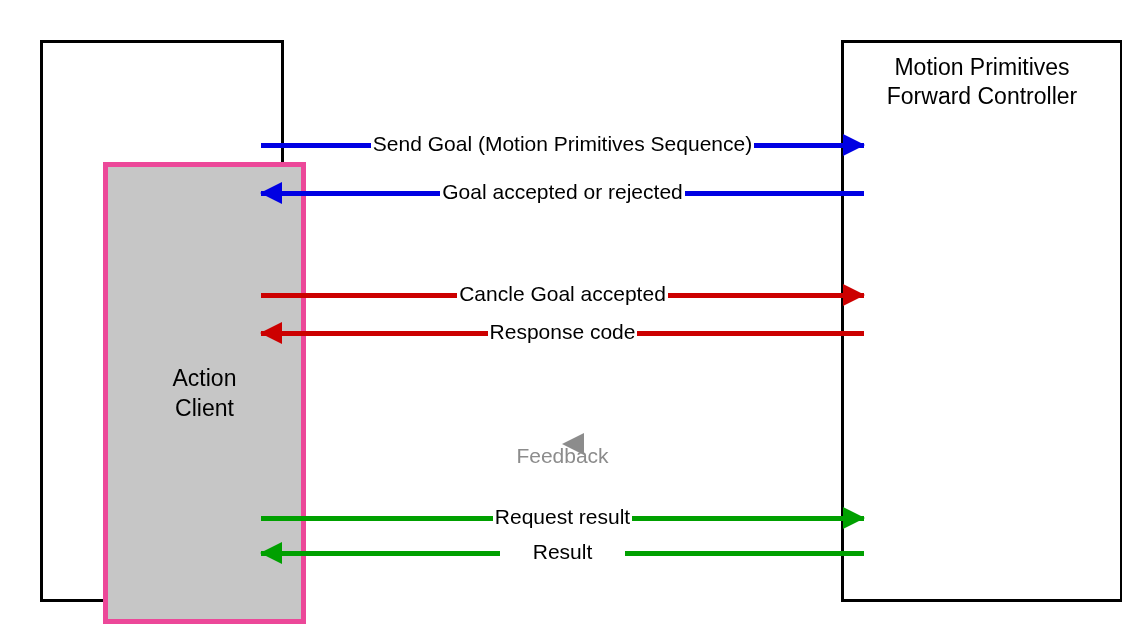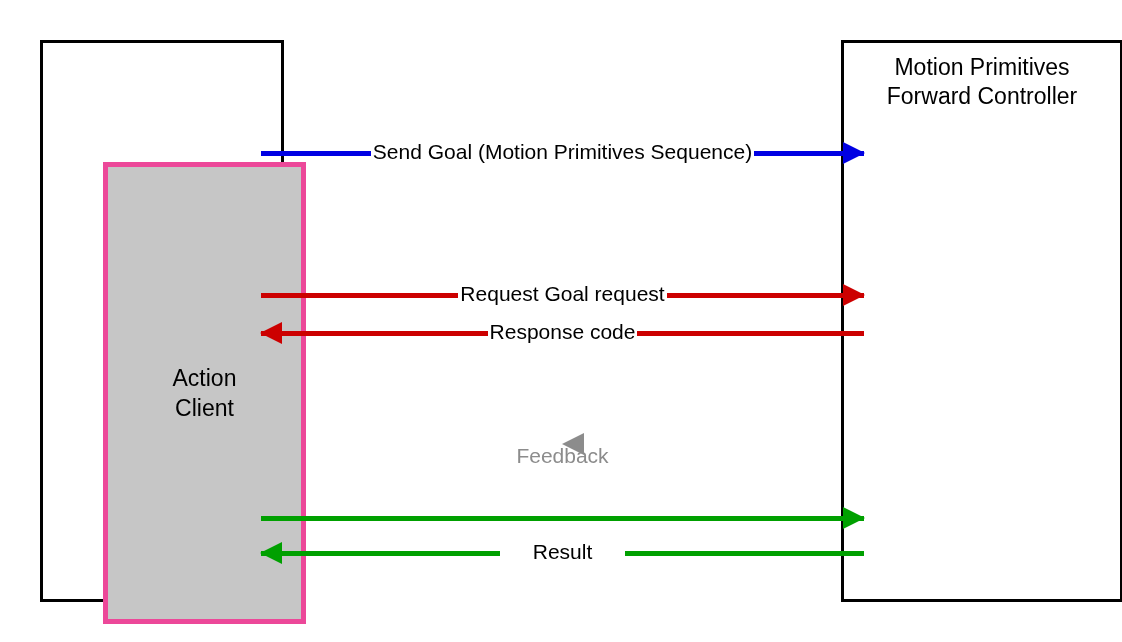--- a/index.html
+++ b/index.html
@@ -124,21 +124,21 @@
 
   .c-gray  .seg { background: #8c8c8c; }
   .c-gray  .seg.head-left::after  { border-right-color: #8c8c8c; }
   .c-gray  .msg-label { color: #8c8c8c; }
 
   .c-green .seg { background: #00a000; }
   .c-green .seg.head-right::after { border-left-color:  #00a000; }
   .c-green .seg.head-left::after  { border-right-color: #00a000; }
 
   
-  #msg-send-goal      { top: 138px; }
+  #msg-send-goal      { top: 130px; }
   #msg-goal-accepted  { top: 178px; }
   #msg-cancel-goal    { top: 280px; }
   #msg-response-code  { top: 318px; }
   #msg-feedback       { top: 442px; flex-direction: column; }
   #msg-request-result { top: 503px; }
   #msg-result         { top: 538px; gap: 31px; }
 </style>
 </head>
 <body>
 
@@ -156,41 +156,47 @@
 Forward Controller</div>
 
   </div>
 
   <div class="msg c-blue" id="msg-send-goal">
     <div class="seg"></div>
     <div class="msg-label">Send Goal (Motion Primitives Sequence)</div>
     <div class="seg head-right"></div>
   </div>
 
+  <div class="msg c-blue" id="msg-goal-accepted">
+    <div class="seg head-left"></div>
+    <div class="msg-label">Goal accepted or rejected</div>
+    <div class="seg"></div>
+  </div>
 
   <div class="msg c-red" id="msg-cancel-goal">
     <div class="seg"></div>
-    <div class="msg-label">Request Goal request</div>
+    <div class="msg-label">Cancle Goal accepted</div>
     <div class="seg head-right"></div>
   </div>
 
   <div class="msg c-red" id="msg-response-code">
     <div class="seg head-left"></div>
     <div class="msg-label">Response code</div>
     <div class="seg"></div>
   </div>
 
   <div class="msg c-gray" id="msg-feedback">
     <div class="seg head-left"></div>
     <div class="msg-label">Feedback</div>
     <div class="seg"></div>
   </div>
 
   <div class="msg c-green" id="msg-request-result">
     <div class="seg"></div>
+    <div class="msg-label">Request result</div>
     <div class="seg head-right"></div>
   </div>
 
   <div class="msg c-green" id="msg-result">
     <div class="seg head-left"></div>
     <div class="msg-label">Result</div>
     <div class="seg"></div>
   </div>
 
 </div>

